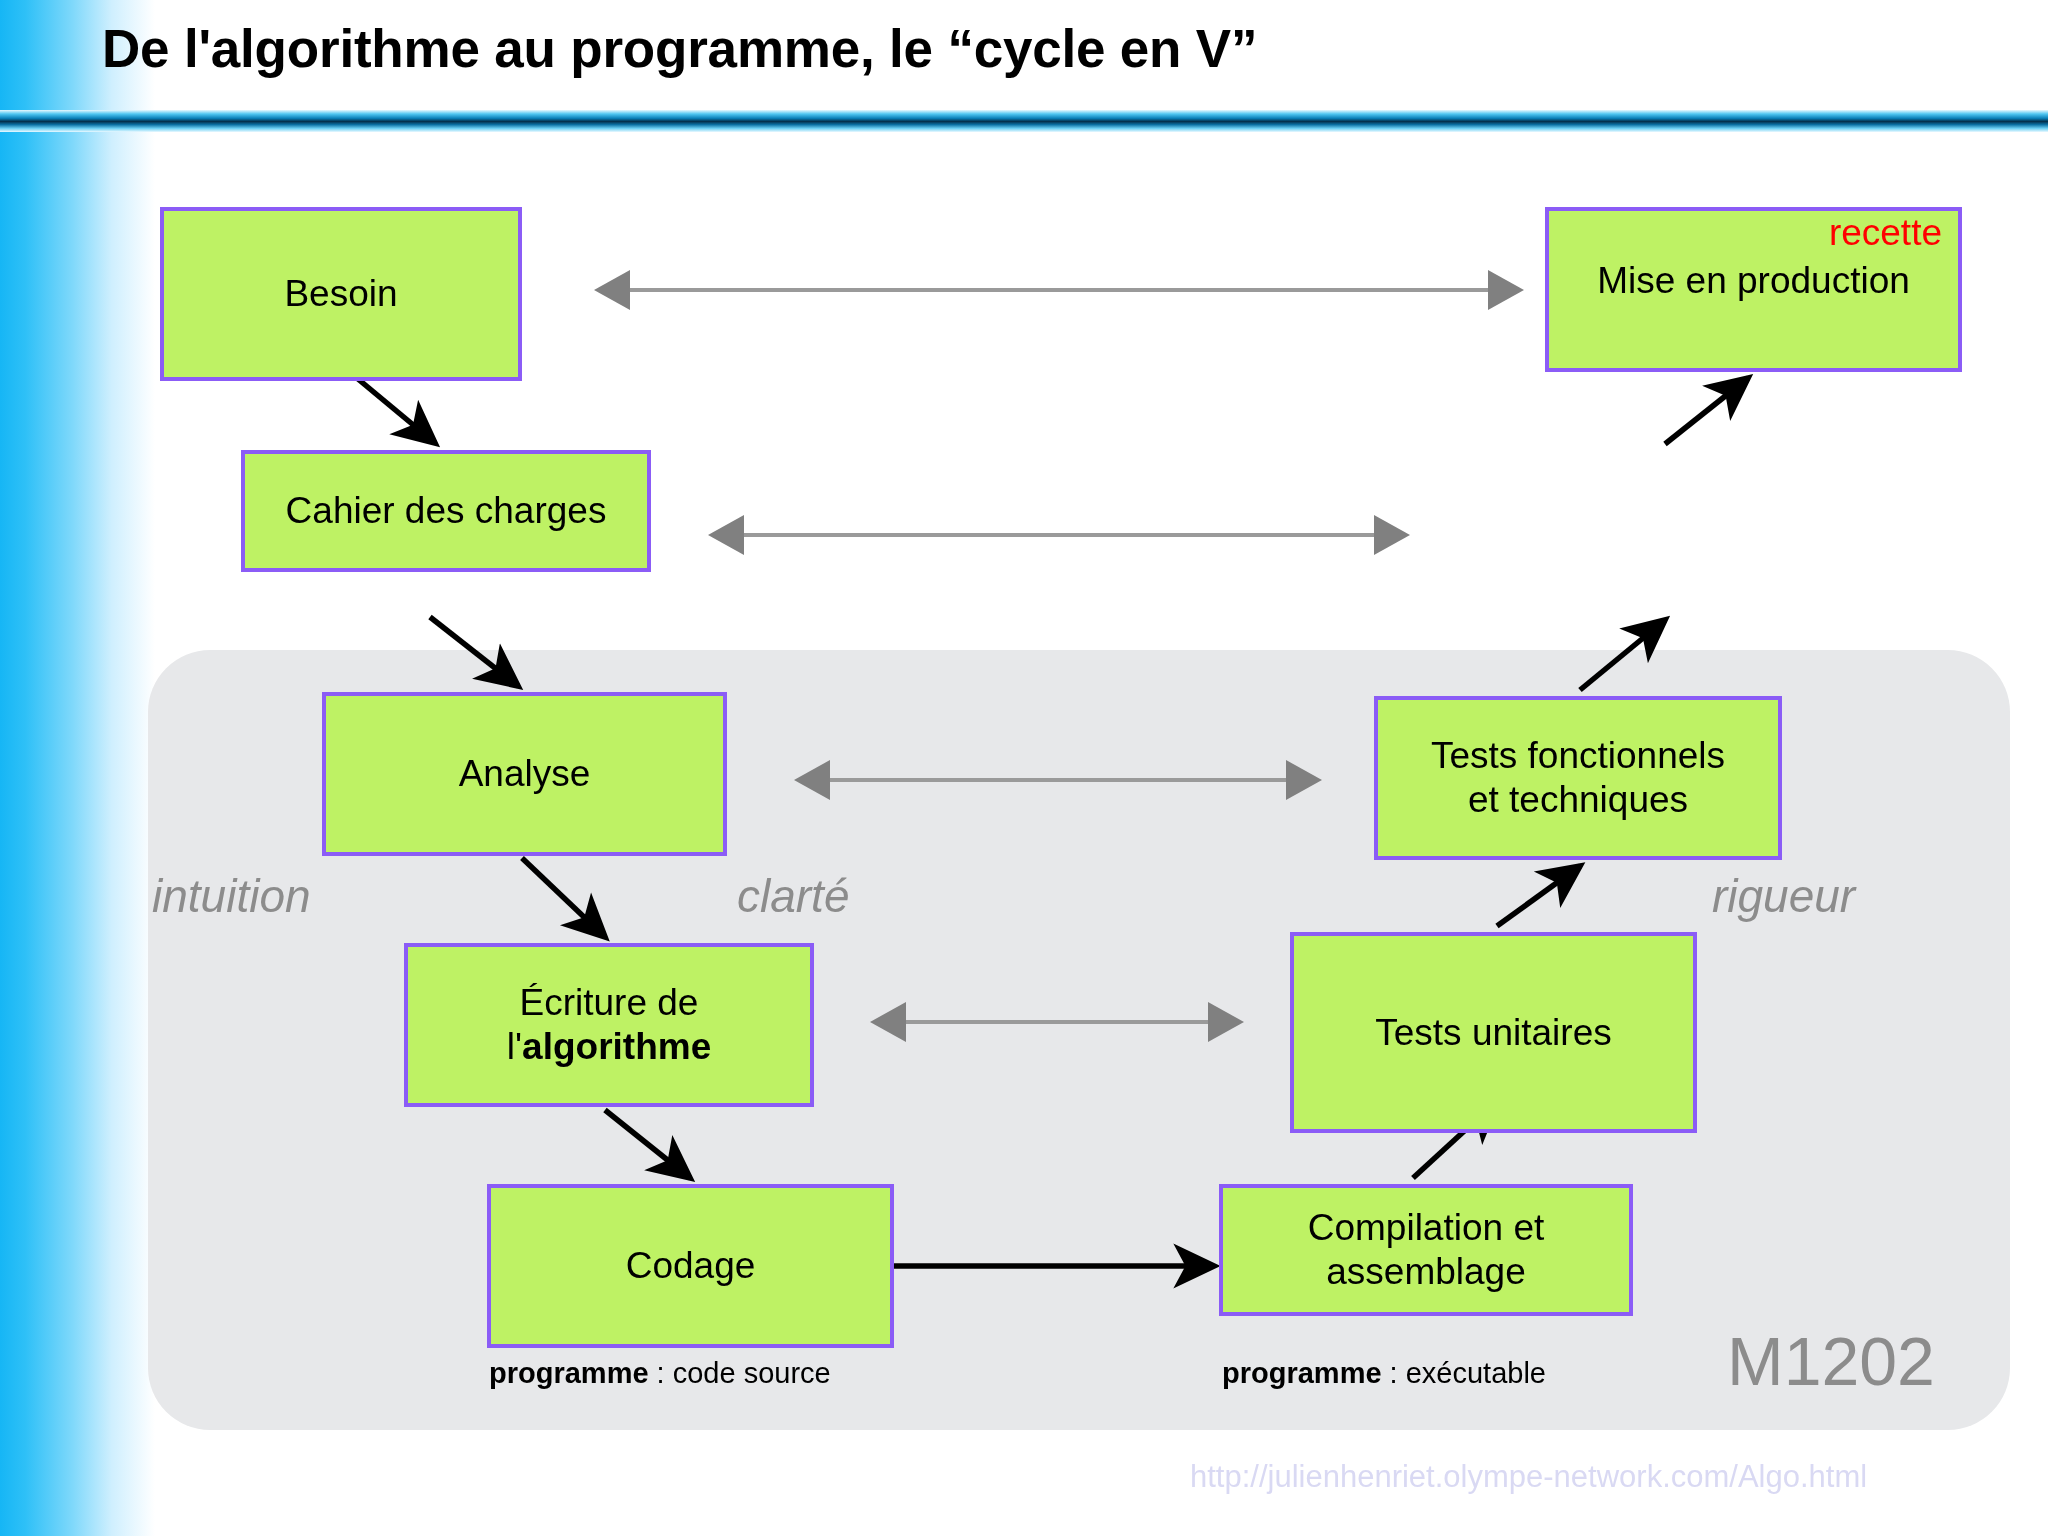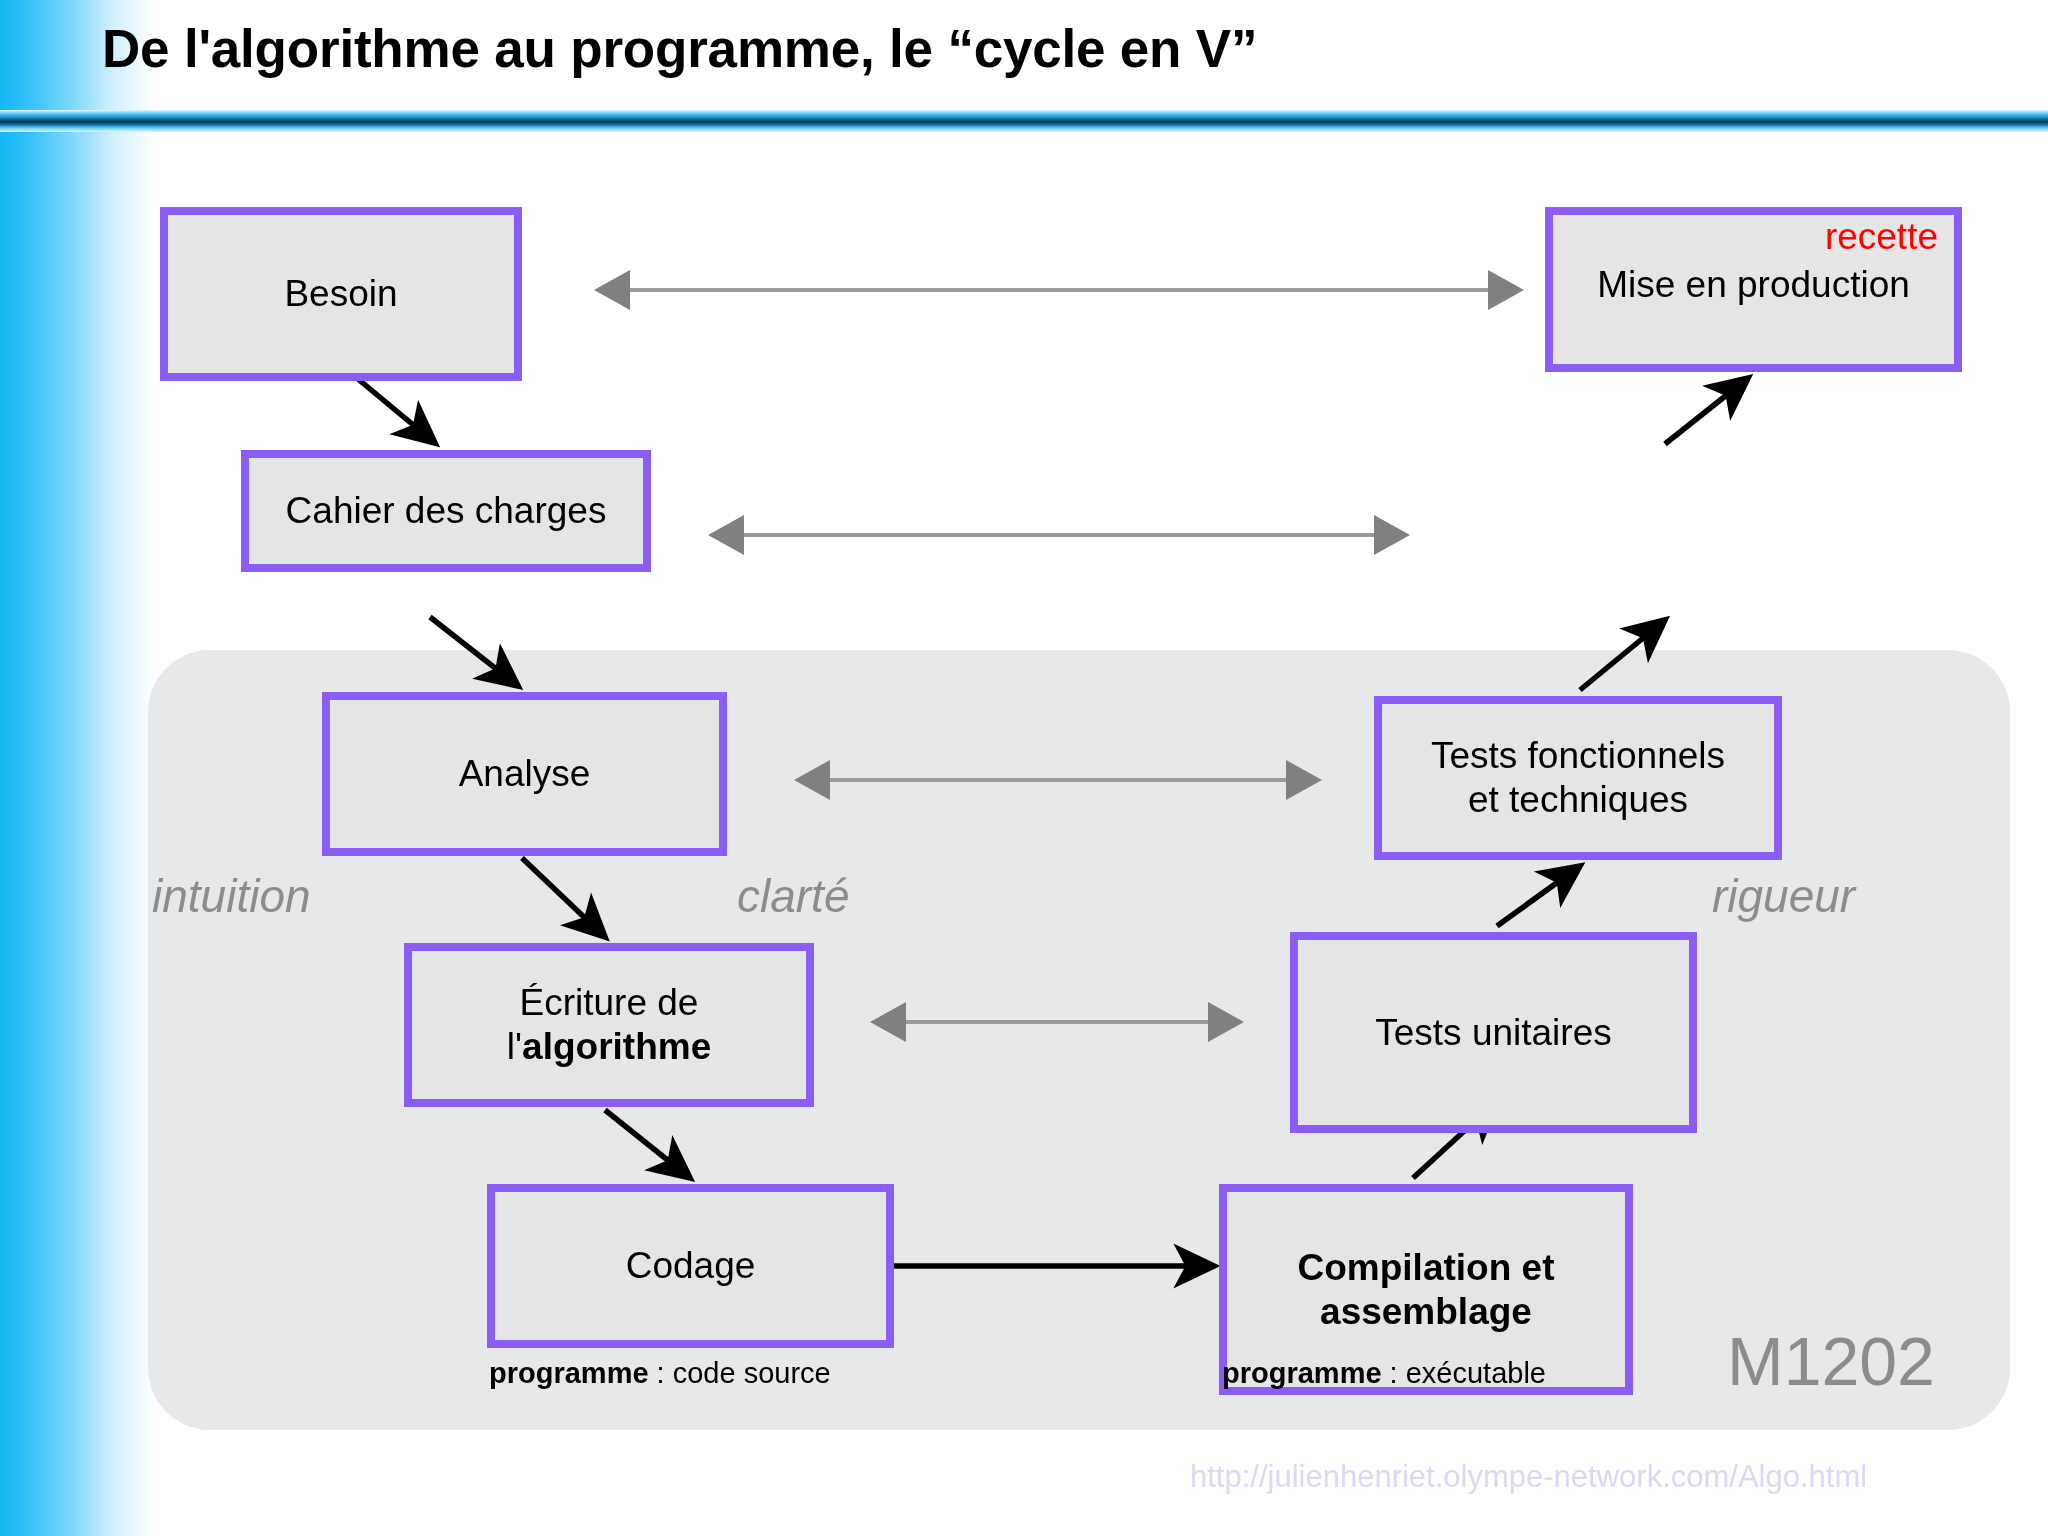--- a/index.html
+++ b/index.html
@@ -40,40 +40,40 @@
 
   
   .gray-panel{
     position:absolute;left:148px;top:650px;width:1862px;height:780px;
     background:#e7e8ea;border-radius:62px;
   }
 
   
   .vbox{
     position:absolute;
-    background:#e5e5e5;
-    border:8px solid #8b5cf6;
+    background:#bef264;
+    border:4px solid #8b5cf6;
     box-sizing:border-box;
     display:flex;align-items:center;justify-content:center;
     text-align:center;
     font-size:37px;color:#000000;line-height:1.18;
   }
   .vbox .inner{padding:0 10px;width:100%;}
 
   .b-besoin        {left:160px;  top:207px;  width:362px; height:174px;}
   .b-mise          {left:1545px; top:207px;  width:417px; height:165px;
                     display:block;padding:0;}
   .b-cahier        {left:241px;  top:450px;  width:410px; height:122px;}
   .b-integration   {left:1450px; top:450px;  width:410px; height:164px;}
   .b-analyse       {left:322px;  top:692px;  width:405px; height:164px;}
   .b-fonctionnels  {left:1374px; top:696px;  width:408px; height:164px;}
   .b-ecriture      {left:404px;  top:943px;  width:410px; height:164px;}
   .b-unitaires     {left:1290px; top:932px;  width:407px; height:201px;}
   .b-codage        {left:487px;  top:1184px; width:407px; height:164px;}
-  .b-compilation   {left:1219px; top:1184px; width:414px; height:211px;font-weight:bold;}
+  .b-compilation   {left:1219px; top:1184px; width:414px; height:132px;}
 
   
   .mise-recette{
     position:absolute;right:16px;top:2px;
     color:#ff0000;font-size:37px;line-height:1.08;
   }
   .mise-label{
     position:absolute;left:0;top:48px;width:100%;
     text-align:center;font-size:37px;color:#000;
   }

